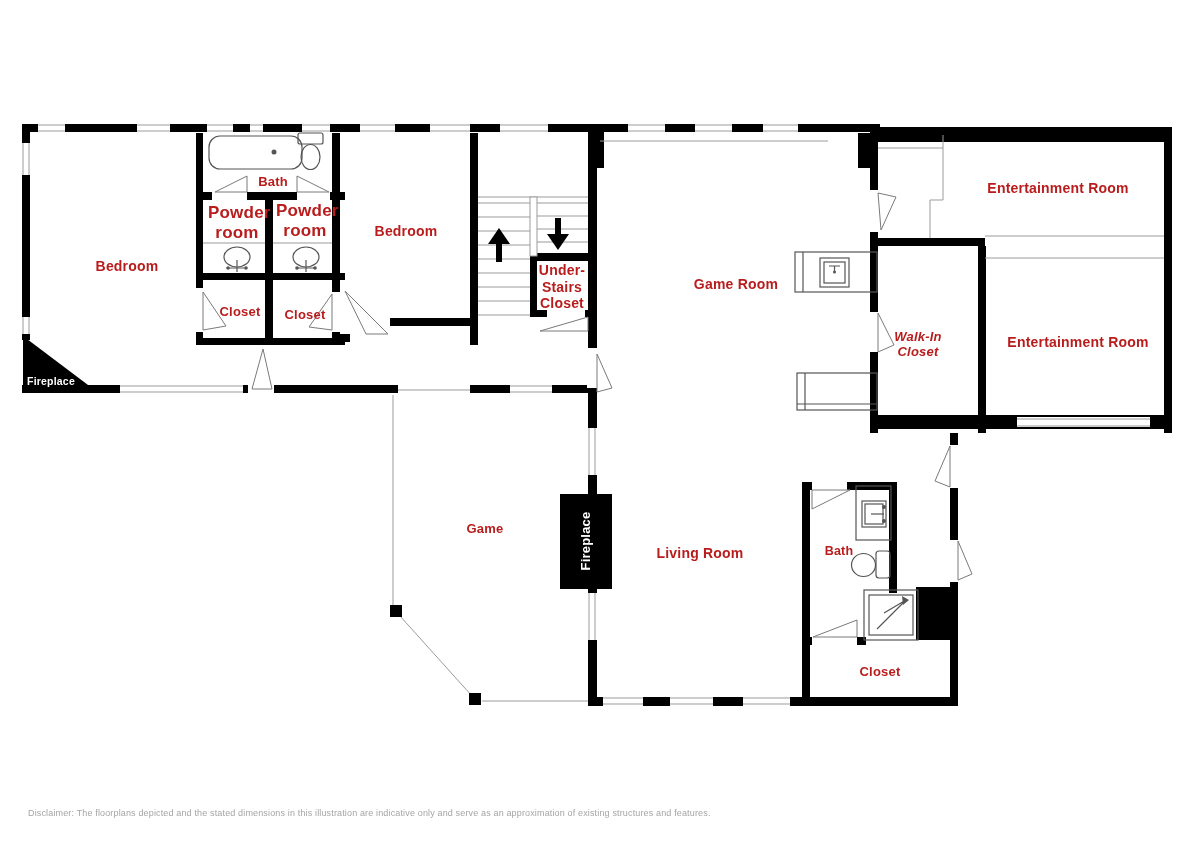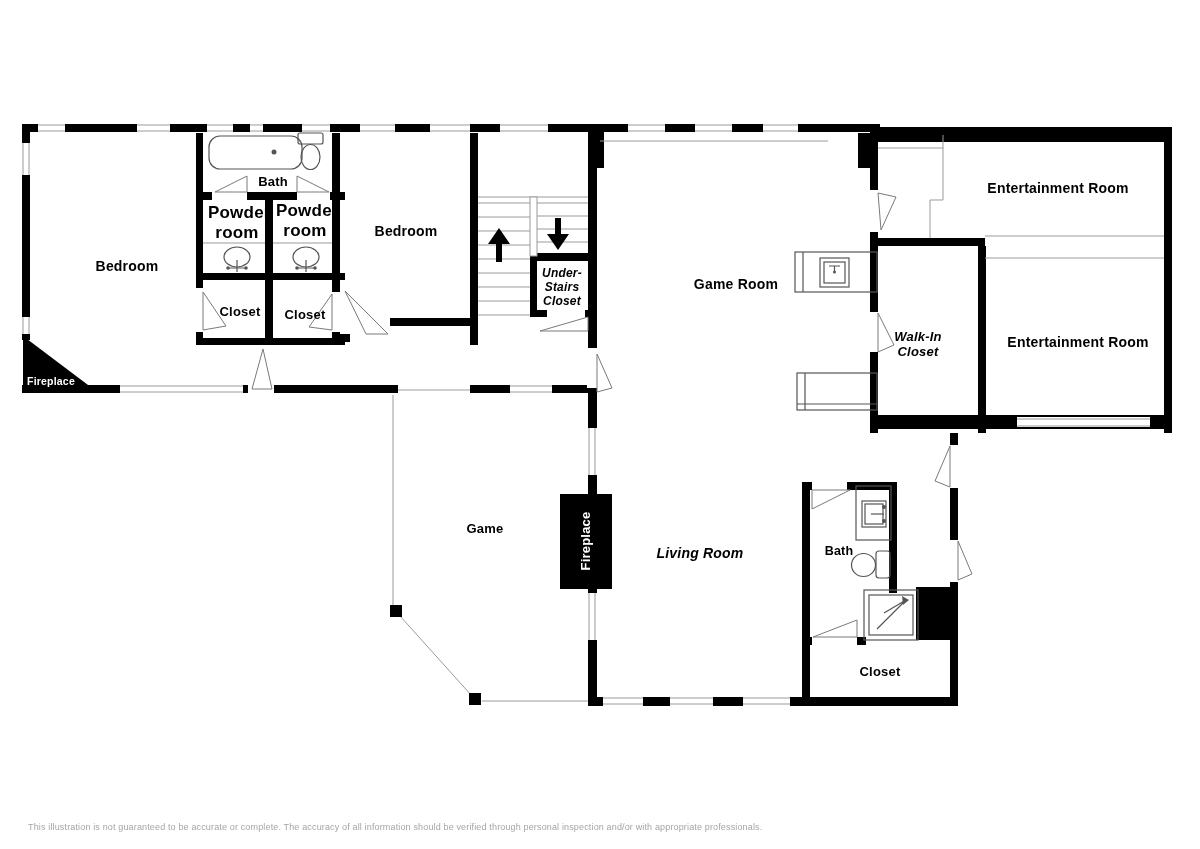--- a/index.html
+++ b/index.html
@@ -1,28 +1,28 @@
 <!DOCTYPE html>
 <html><head>
 <meta charset="utf-8">
 <style>
   html,body{margin:0;padding:0;background:#fff;}
   #stage{position:relative;width:1200px;height:849px;background:#fff;overflow:hidden;
          font-family:"Liberation Sans","DejaVu Sans",sans-serif;}
   #plan-svg{position:absolute;left:0;top:0;}
-  .lbl{position:absolute;transform:translate(-50%,-50%);font-weight:bold;color:#000000;
+  .lbl{position:absolute;transform:translate(-50%,-50%);font-weight:bold;color:#b91c1c;
        text-align:center;line-height:1.18;letter-spacing:.2px;white-space:nowrap;}
   .lbl.wrap{white-space:normal;}
   .lbl.white{color:#fff;}
   .lbl.vertical{transform:translate(-50%,-50%) rotate(-90deg);}
   .size14{font-size:14px;}
   .size13{font-size:13px;}
   .size12{font-size:12.5px;}
   .size11{font-size:17px;}
-  .size10{font-size:12px;font-style:italic;}
+  .size10{font-size:14px;}
   .disclaimer{position:absolute;left:28px;color:#a5a5a5;font-size:9px;
               letter-spacing:.15px;white-space:nowrap;}
 </style>
 </head>
 <body>
 
 <div id="stage">
 
 <svg id="plan-svg" width="1200" height="849" viewBox="0 0 1200 849">
 
@@ -255,19 +255,19 @@
 <div class="lbl size13" style="left:240px;top:312px;">Closet</div>
 <div class="lbl size13" style="left:305px;top:315px;">Closet</div>
 <div class="lbl size10 wrap" style="left:562px;top:287px;width:52px;">Under-Stairs Closet</div>
 <div class="lbl size14" style="left:736px;top:284px;">Game Room</div>
 <div class="lbl size13 wrap" style="left:918px;top:344px;width:66px;font-style:italic;">Walk-In Closet</div>
 <div class="lbl size14" style="left:1058px;top:188px;">Entertainment Room</div>
 <div class="lbl size14" style="left:1078px;top:342px;">Entertainment Room</div>
 <div class="lbl white" style="left:51px;top:381px;font-size:10.5px;">Fireplace</div>
 <div class="lbl size13" style="left:485px;top:529px;">Game</div>
 <div class="lbl white vertical size13" style="left:586px;top:541px;">Fireplace</div>
-<div class="lbl size14" style="left:700px;top:553px;font-style:italic;">Living Room</div>
+<div class="lbl size14" style="left:700px;top:553px;">Living Room</div>
 <div class="lbl size12" style="left:839px;top:551px;">Bath</div>
 <div class="lbl size13" style="left:880px;top:672px;">Closet</div>
 
-<div class="disclaimer" style="top:822px;">This illustration is not guaranteed to be accurate or complete. The accuracy of all information should be verified through personal inspection and/or with appropriate professionals.</div>
+<div class="disclaimer" style="top:808px;">Disclaimer: The floorplans depicted and the stated dimensions in this illustration are indicative only and serve as an approximation of existing structures and features.</div>
 
 </div>
 
 </body></html>

